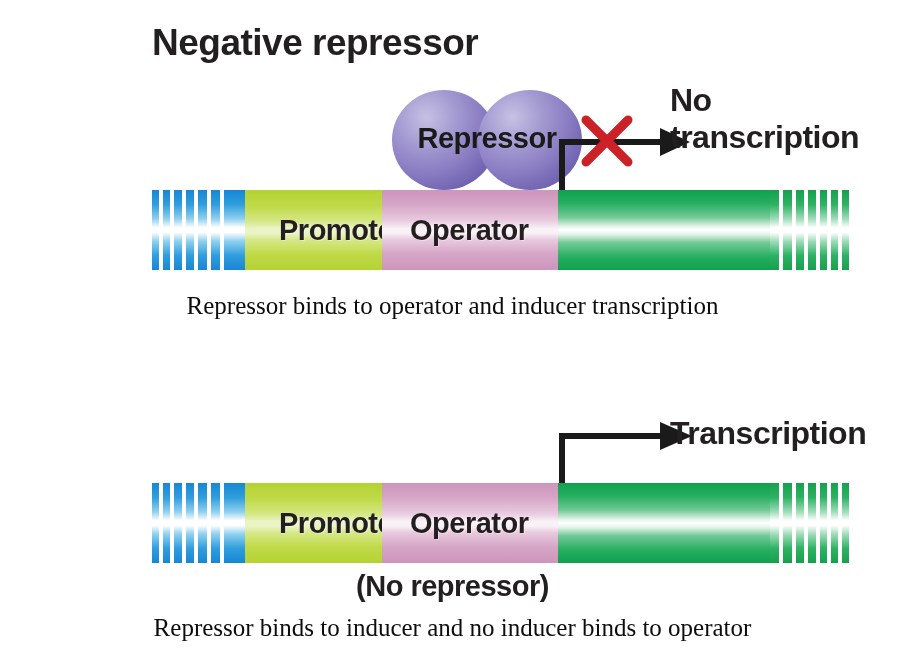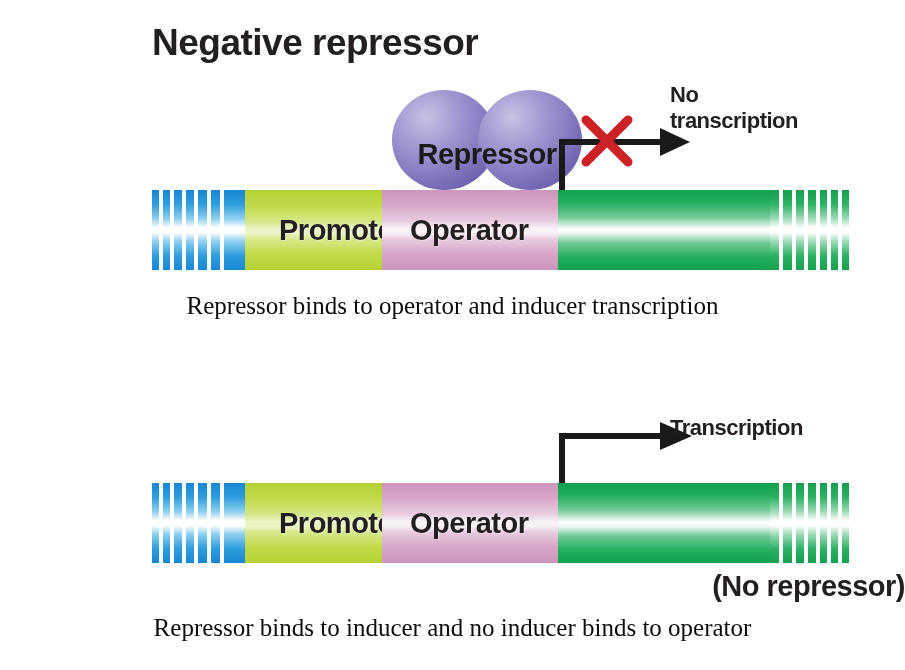--- a/index.html
+++ b/index.html
@@ -72,45 +72,45 @@
   }
 
   
   .repressor-wrap{position:absolute;}
   .lobe{
     position:absolute;border-radius:50%;
     background:radial-gradient(circle at 33% 27%,
       #c7c1e4 0%, #a59cd2 28%, #8a7dc3 55%, #6f62b0 78%, #5b4f9c 100%);
   }
   .repressor-label{
-    position:absolute;top:16px;height:100%;
+    position:absolute;top:0;height:100%;
     display:flex;align-items:center;justify-content:center;width:100%;
     font-family:"Liberation Sans",sans-serif;
     font-weight:bold;font-size:29px;color:#1a1a1a;
     letter-spacing:-0.5px;white-space:nowrap;z-index:5;text-align:center;
   }
 
   
   .arrow-svg{position:absolute;overflow:visible;}
 
   .out-label{
     position:absolute;
     font-family:"Liberation Sans",sans-serif;
-    font-weight:bold;font-size:22px;color:#231f20;
+    font-weight:bold;font-size:32px;color:#231f20;
     letter-spacing:-0.5px;line-height:1.17;
   }
 
   
   .caption{
     position:absolute;width:100%;text-align:center;
     font-family:"Liberation Serif",serif;
     font-size:25px;color:#0d0d0d;white-space:nowrap;
   }
   .norep{
-    position:absolute;width:100%;text-align:right;
+    position:absolute;width:100%;text-align:center;
     font-family:"Liberation Sans",sans-serif;
     font-weight:bold;font-size:29px;color:#231f20;
     letter-spacing:-0.5px;
   }
 </style>
 </head>
 <body>
 
 <div id="title">Negative repressor</div>
 

